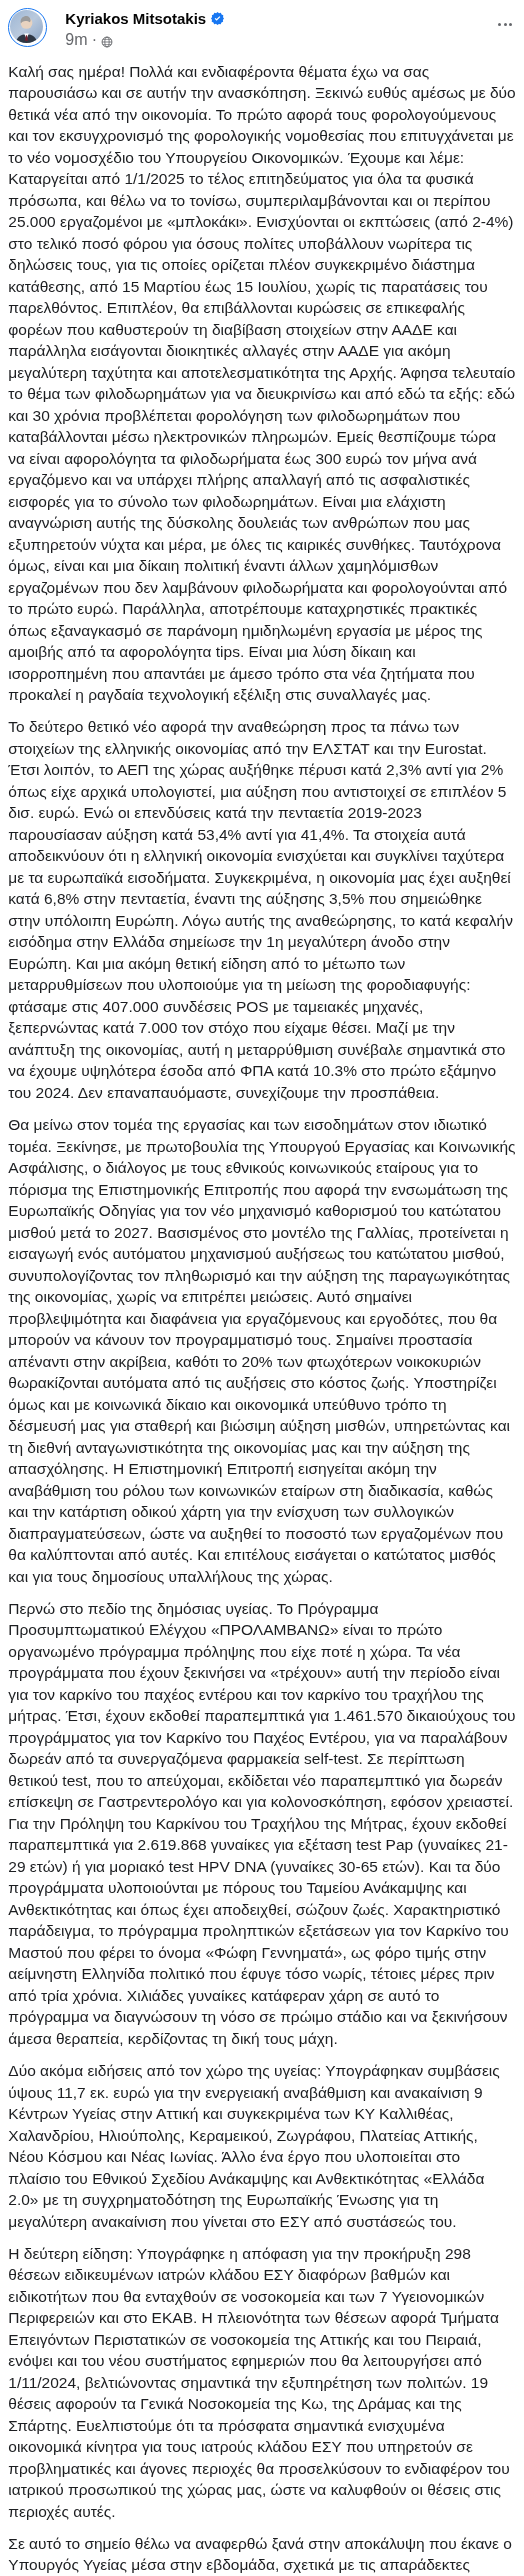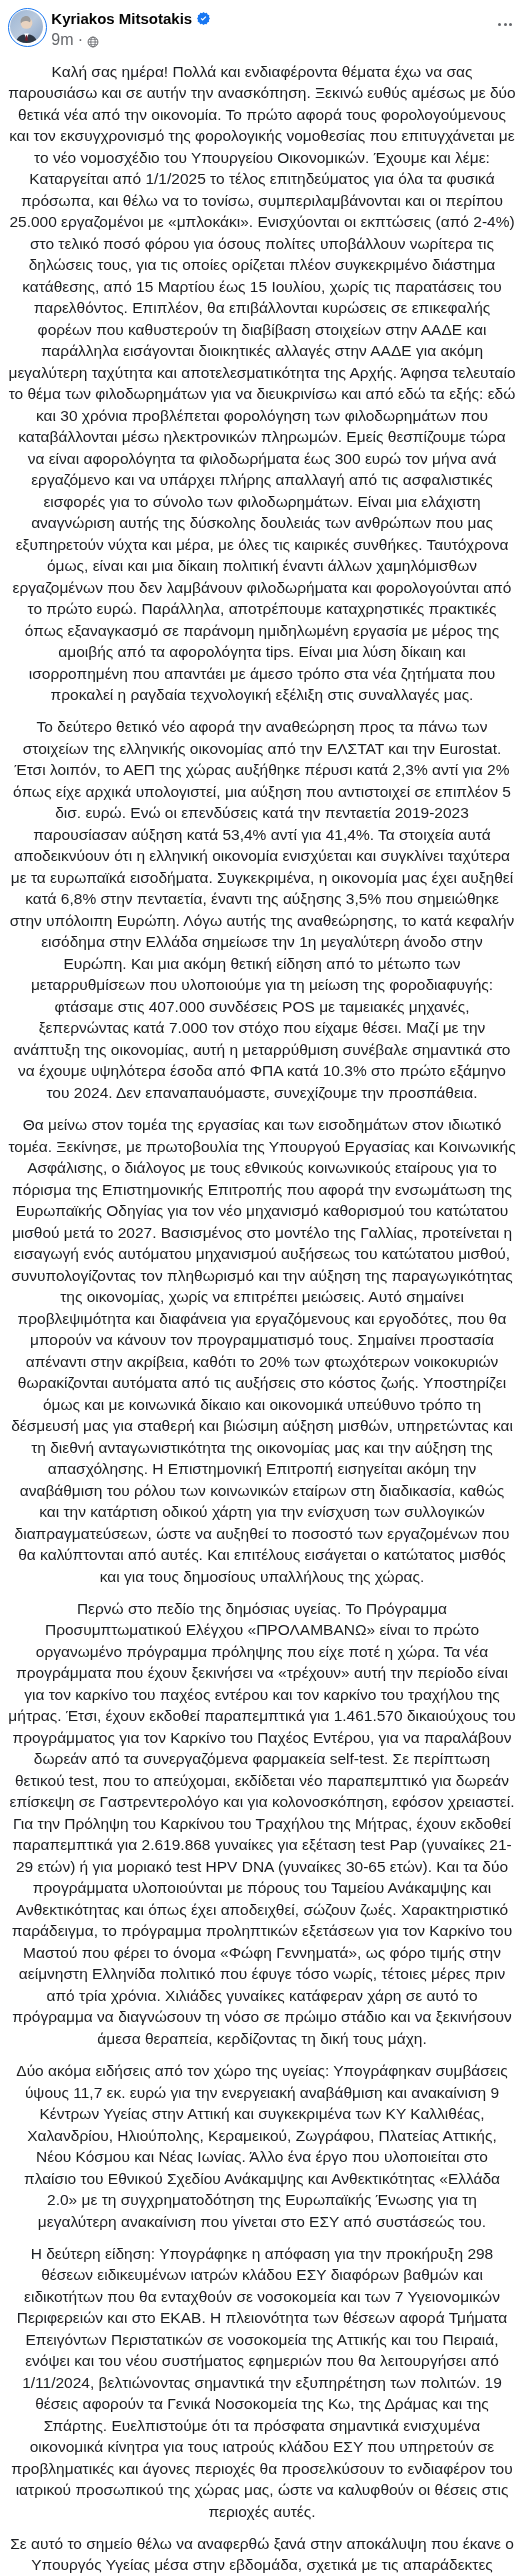--- a/index.html
+++ b/index.html
@@ -5,42 +5,42 @@
   html, body { margin:0; padding:0; background:#ffffff; }
   body {
     width:524px;
     font-family:"Liberation Sans", sans-serif;
     color:#050505;
     -webkit-font-smoothing:antialiased;
   }
   .post { padding:8.3px 8.3px 10.7px 8.3px; position:relative; background:#fff; }
 
   
-  .header { display:flex; align-items:flex-start; gap:4px; position:relative; padding-right:36px; }
+  .header { display:flex; align-items:flex-start; gap:18px; position:relative; padding-right:36px; }
   .avatar-ring {
     width:39px; height:39px; box-sizing:border-box; border-radius:50%;
     border:1.8px solid #1877F2; padding:1.2px; flex:0 0 auto; cursor:pointer;
   }
   .avatar { width:33px; height:33px; border-radius:50%; overflow:hidden; display:block; }
   .header-info { padding-top:2.4px; }
   .name-row { display:flex; align-items:center; gap:4.8px; }
   .author-name { font-size:15px; font-weight:bold; color:#050505; line-height:1.1; }
   .badge { width:13px; height:13px; display:inline-block; }
   .meta-row { display:flex; align-items:center; gap:4.2px; margin-top:3.6px; color:#65676B; font-size:16px; }
   .meta-dot { color:#65676B; }
   .globe { width:12px; height:12px; display:inline-block; }
   .more-btn {
     position:absolute; top:9.5px; right:1.2px; display:flex; gap:2.4px; align-items:center;
     padding:4.8px 2.4px; cursor:pointer; border:none; background:transparent;
   }
   .more-btn .dot { width:3px; height:3px; border-radius:50%; background:#65676B; display:block; }
 
   
   .body-text { margin-top:12px; font-size:15.5px; line-height:21.5px; color:#1c1e21; letter-spacing:0; }
-  .body-text p { margin:0 0 10.7px 0;text-align:center; }
+  .body-text p { margin:0 0 10.7px 0; }
   .body-text p:last-child { margin-bottom:6px; }
 </style>
 </head>
 <body>
 
 <div class="post">
 
   <div class="header">
     <div class="avatar-ring">
       <span class="avatar">

